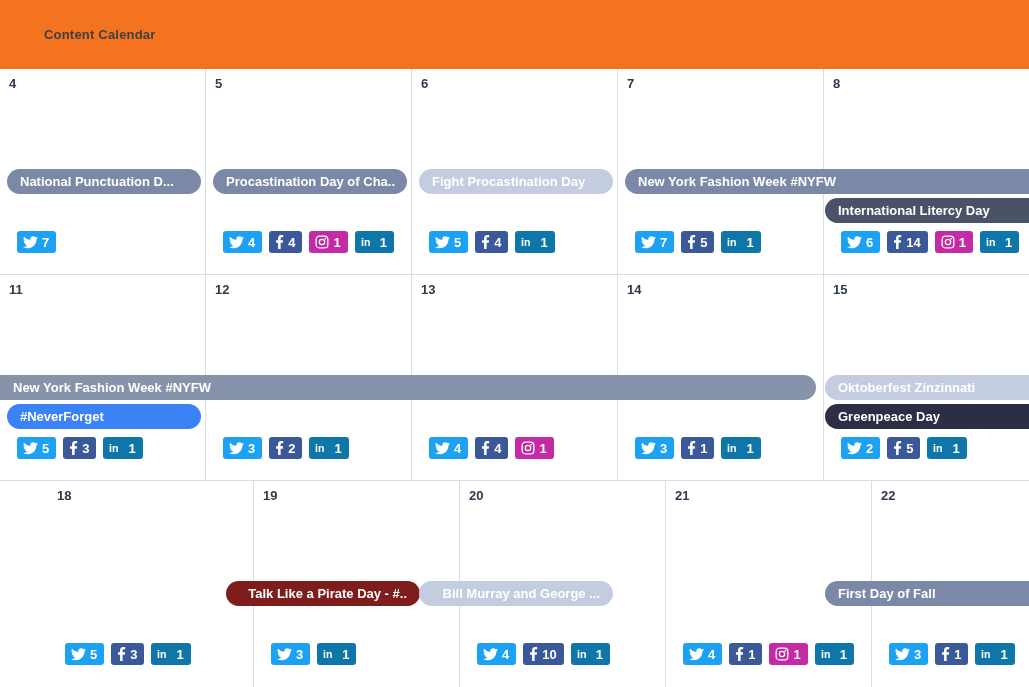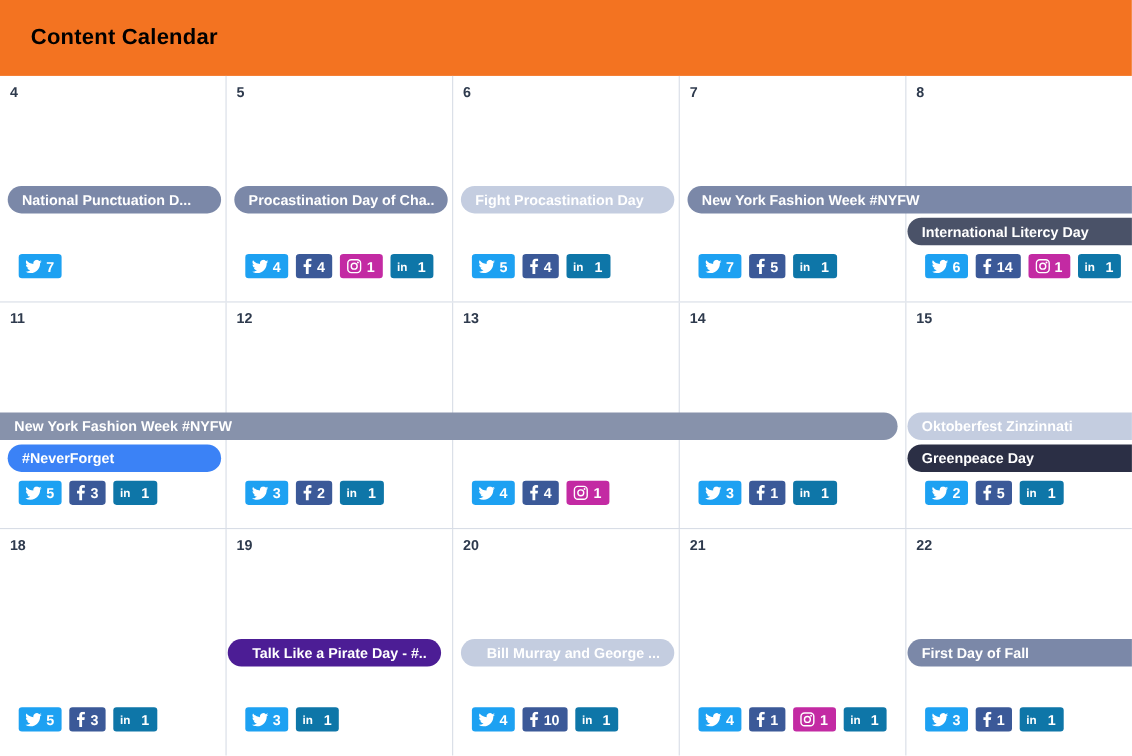--- a/index.html
+++ b/index.html
@@ -13,42 +13,43 @@
 
   
   .app-header {
     height: 69px;
     background: #f37321;
     display: flex;
     align-items: center;
     padding-left: 28px;
   }
   .app-title {
-    color: #000000;
-    font-size: 20px;
+    color: #404040;
+    font-size: 13px;
     font-weight: bold;
     letter-spacing: 0.2px;
+    margin-left: 16px;
   }
 
   
   .calendar {
     width: 1029px;
     height: 618px;
     display: flex;
     flex-direction: column;
     position: relative;
   }
   .week-row {
     position: relative;
     display: flex;
     border-bottom: 1px solid #d8dde6;
     height: 206px;
     flex: 0 0 206px;
   }
-  .week-row:last-child { border-bottom: none; }
+  .week-row:last-child { border-bottom: none; padding-left: 48px; }
 
   .day-cell {
     position: relative;
     width: 206px;
     flex: 0 0 206px;
     border-right: 1px solid #d8dde6;
     padding: 0;
     overflow: visible;
   }
   .day-cell:last-child { border-right: none; }
@@ -496,18 +497,18 @@
           </div>
           <div class="badge" style="background: rgb(14, 118, 168);">
             <svg width="15" height="13" viewBox="0 0 24 20">
               <text x="0" y="16" font-family="Liberation Sans, sans-serif" font-size="17" font-weight="bold" fill="#fff">in</text>
             </svg>
             <span class="count">1</span>
           </div>
         </div>
       </div>
       <div class="events-layer">
-        <div class="event-pill align-right" style="left: 207px; top: 100px; width: 194px; background: #4c1d95;">Talk Like a Pirate Day - #..</div>
+        <div class="event-pill align-right" style="left: 226px; top: 100px; width: 194px; background: #7f1d1d;">Talk Like a Pirate Day - #..</div>
         <div class="event-pill align-right" style="left: 419px; top: 100px; width: 194px; background: rgb(196, 205, 224);">Bill Murray and George ...</div>
         <div class="event-pill flat-right" style="left: 825px; top: 100px; width: 210px; background: rgb(123, 136, 168);">First Day of Fall</div>
       </div>
     </div>
   </div>
 
 </body></html>

